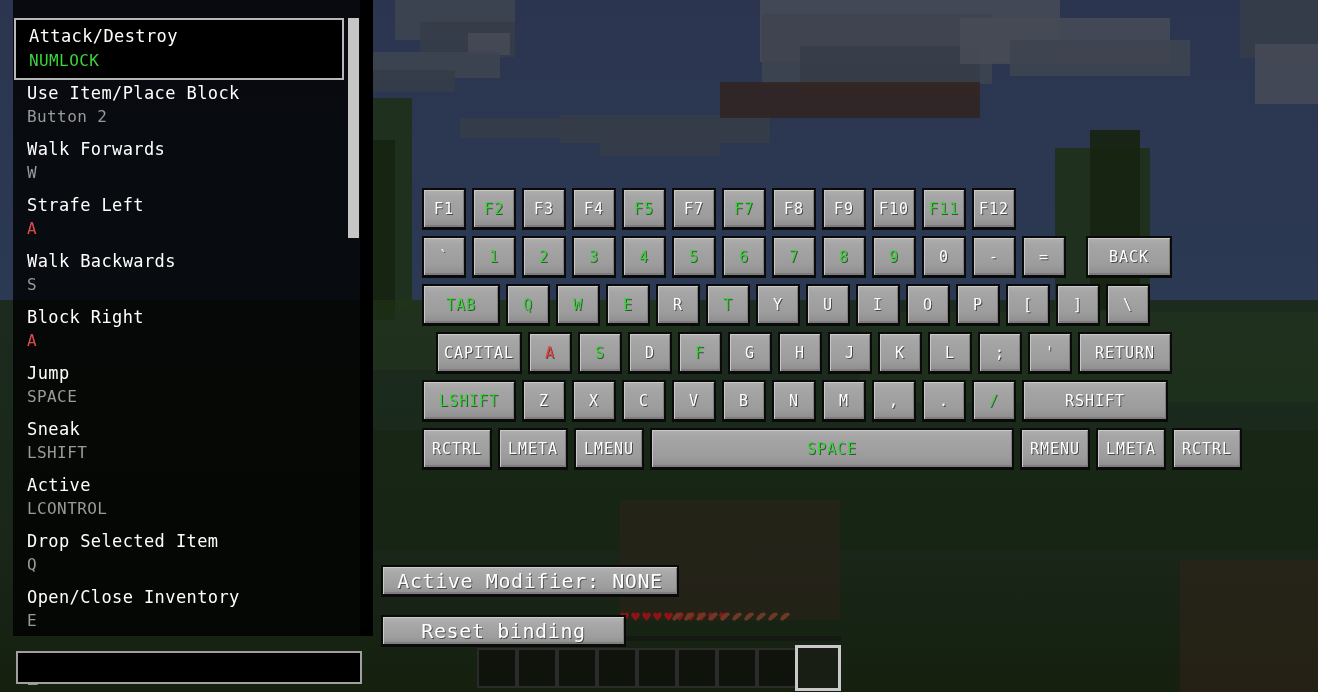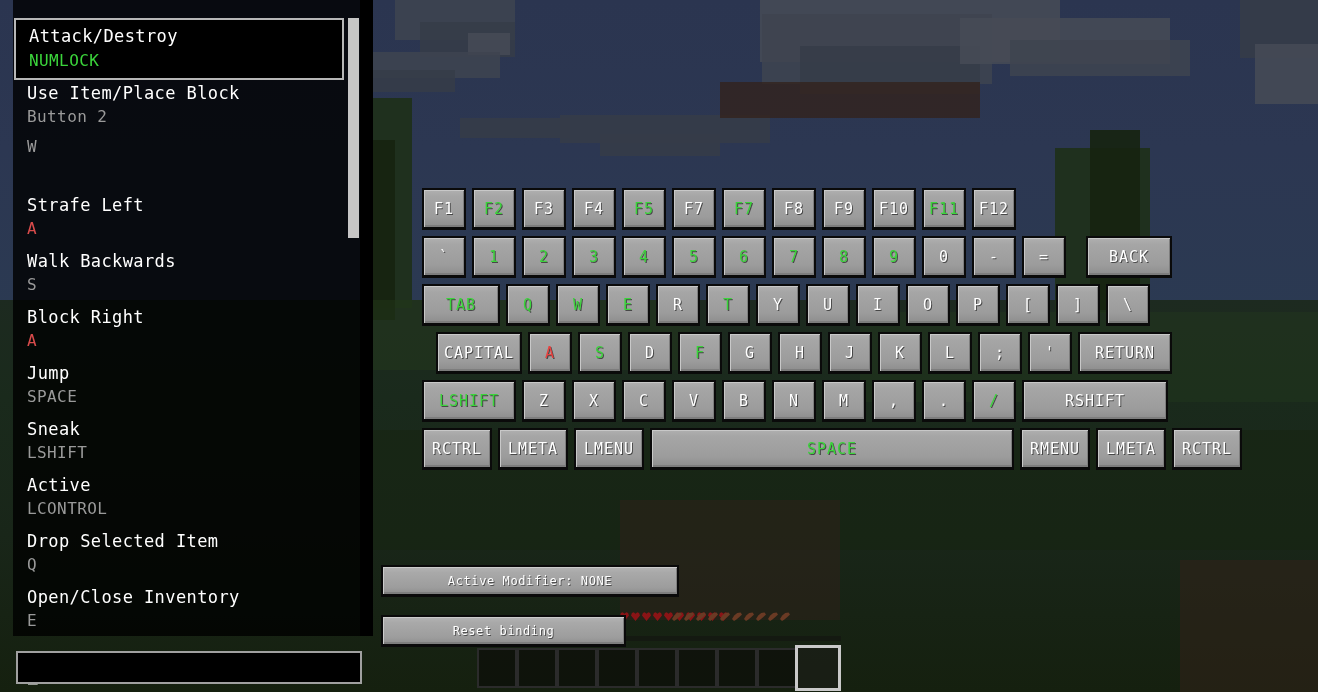--- a/index.html
+++ b/index.html
@@ -185,21 +185,21 @@
 
   
   .mc-button {
     position: absolute;
     background: linear-gradient(#b4b4b4 0%, #a9a9a9 20%, #9d9d9d 75%, #8e8e8e 100%);
     border: 2px solid #0a0a0a;
     border-bottom-width: 3px;
     box-shadow: inset 1px 1px 0 #cbcbcb, inset -1px -2px 0 #7e7e7e;
     display: flex; align-items: center; justify-content: center;
     color: #ffffff;
-    font-size: 12px;
+    font-size: 20px;
     letter-spacing: .6px;
     text-shadow: 1px 1px 0 rgba(0,0,0,.5);
     user-select: none;
   }
   #btn-active-modifier { left: 381px; top: 565px; width: 298px; height: 32px; }
   #btn-reset-binding   { left: 381px; top: 615px; width: 245px; height: 32px; }
 </style>
 </head>
 <body>
 
@@ -280,20 +280,21 @@
     <div class="binding-list" id="binding-list">
         <div class="binding-row selected">
           <span class="bname">Attack/Destroy</span>
           <span class="bkey">NUMLOCK</span>
         </div>
         <div class="binding-row">
           <span class="bname">Use Item/Place Block</span>
           <span class="bkey">Button 2</span>
         </div>
         <div class="binding-row">
+          <span class="bname">Walk Forwards</span>
           <span class="bkey">W</span>
         </div>
         <div class="binding-row">
           <span class="bname">Strafe Left</span>
           <span class="bkey conflict">A</span>
         </div>
         <div class="binding-row">
           <span class="bname">Walk Backwards</span>
           <span class="bkey">S</span>
         </div>

